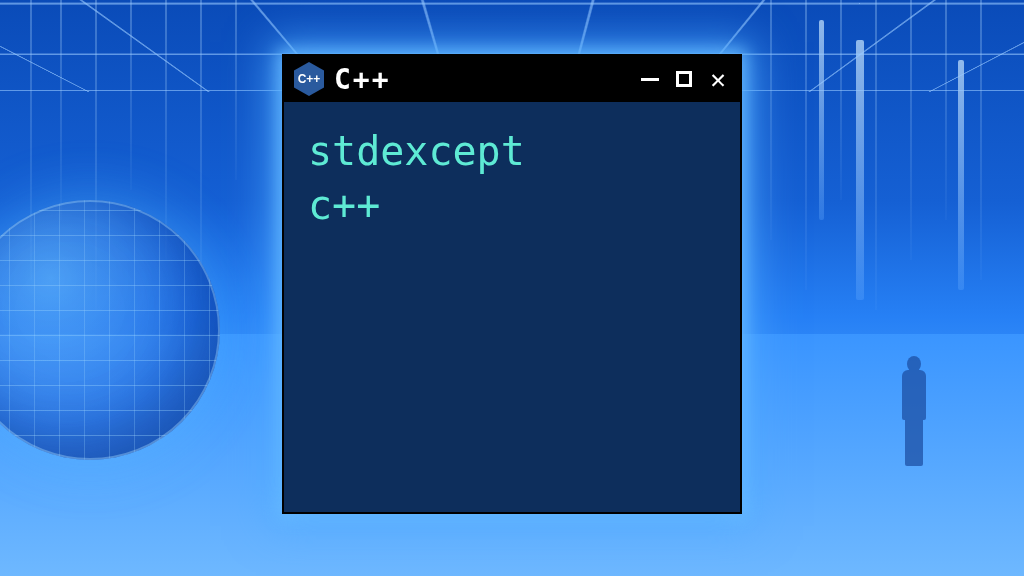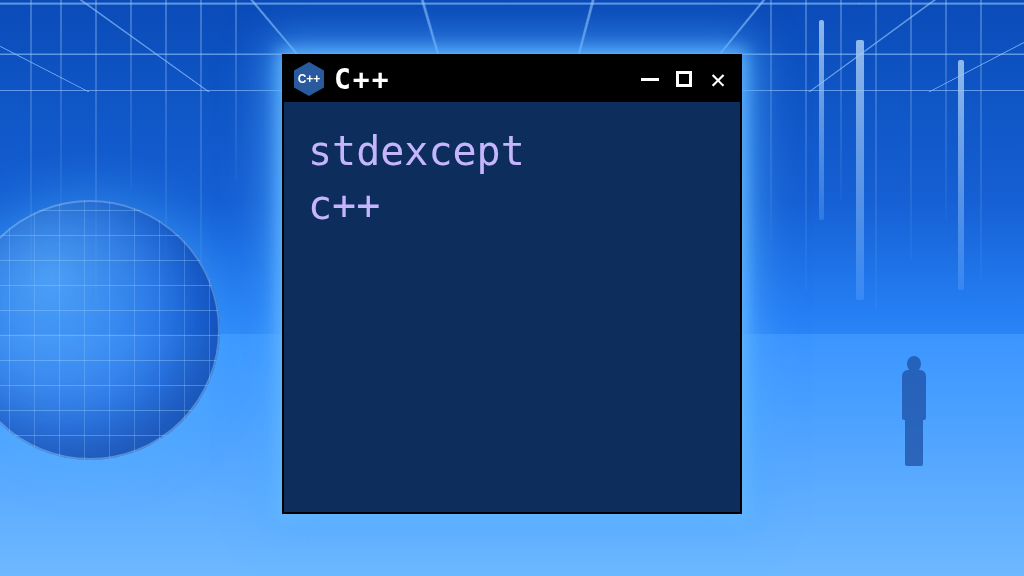--- a/index.html
+++ b/index.html
@@ -231,21 +231,21 @@
     }
     
     .close-x {
       font-size: 26px;
       line-height: 1;
       font-weight: bold;
     }
     
     .window-content {
       padding: 22px 24px;
-      color: #c4b5fd;
+      color: #5eead4;
       font-size: 40px;
       line-height: 1.35;
       font-family: 'Consolas', 'Monaco', monospace;
     }
   </style>
 </head>
 <body>
 
 <div class="background">
   <div class="data-streams">

